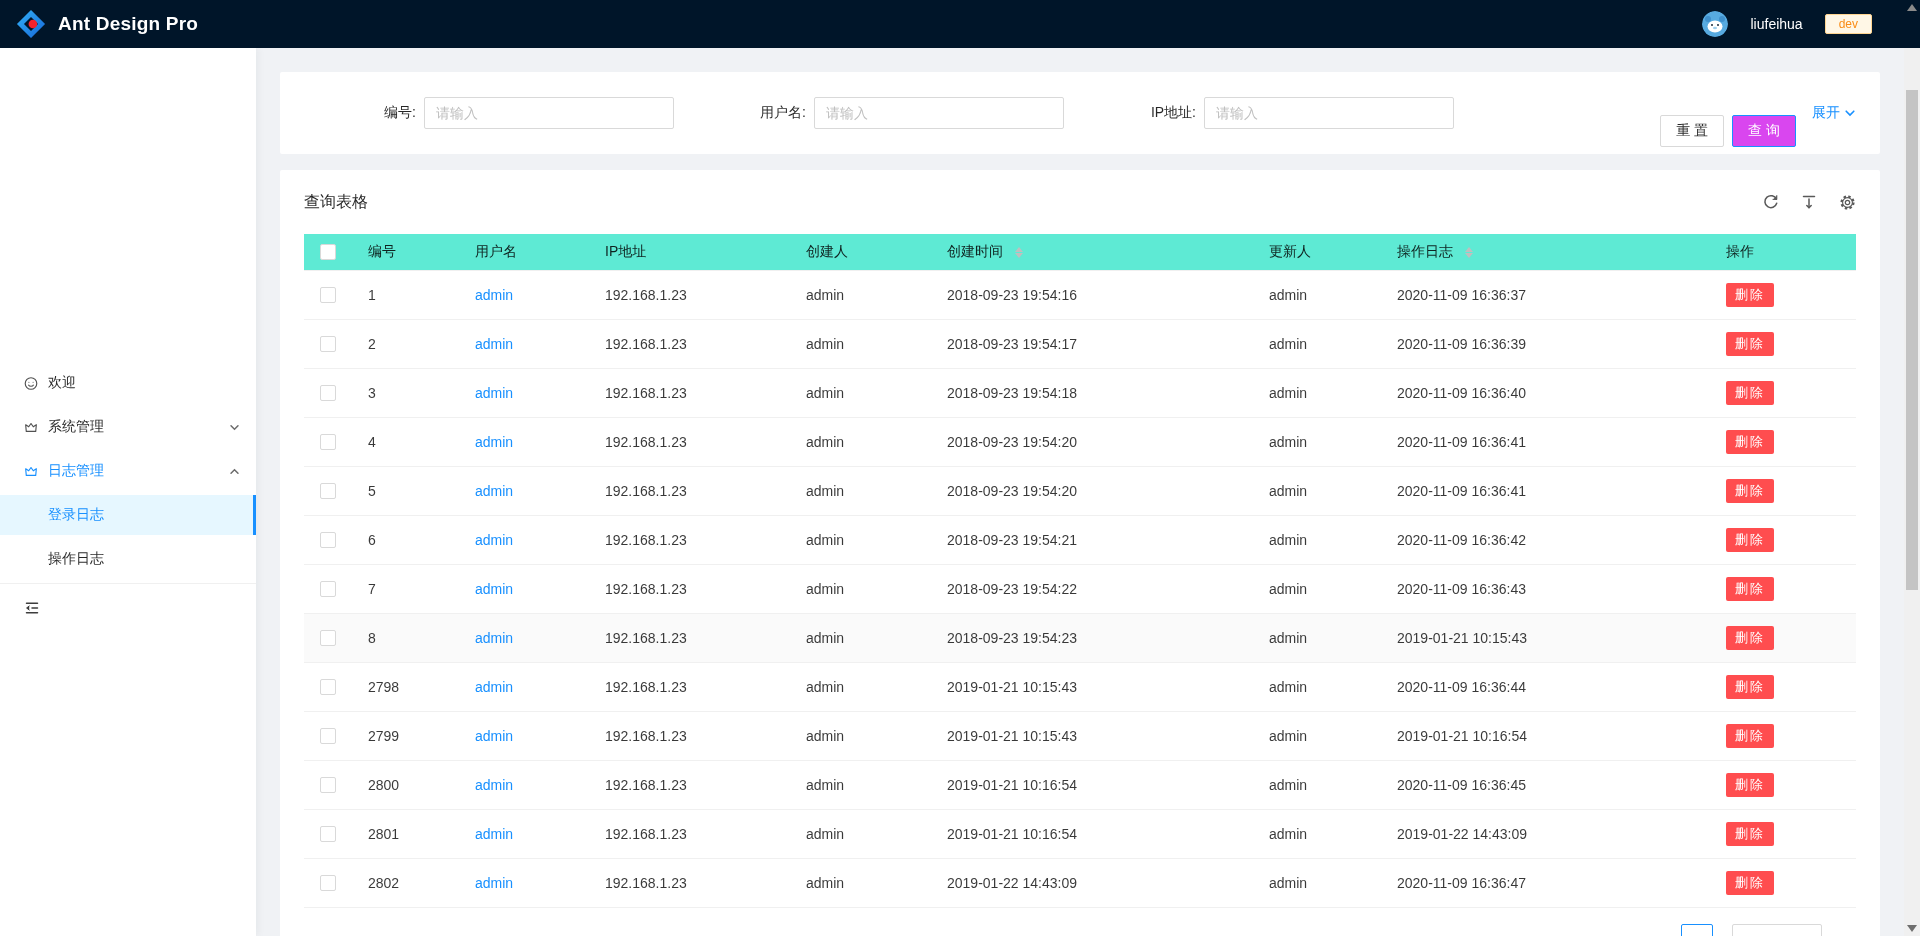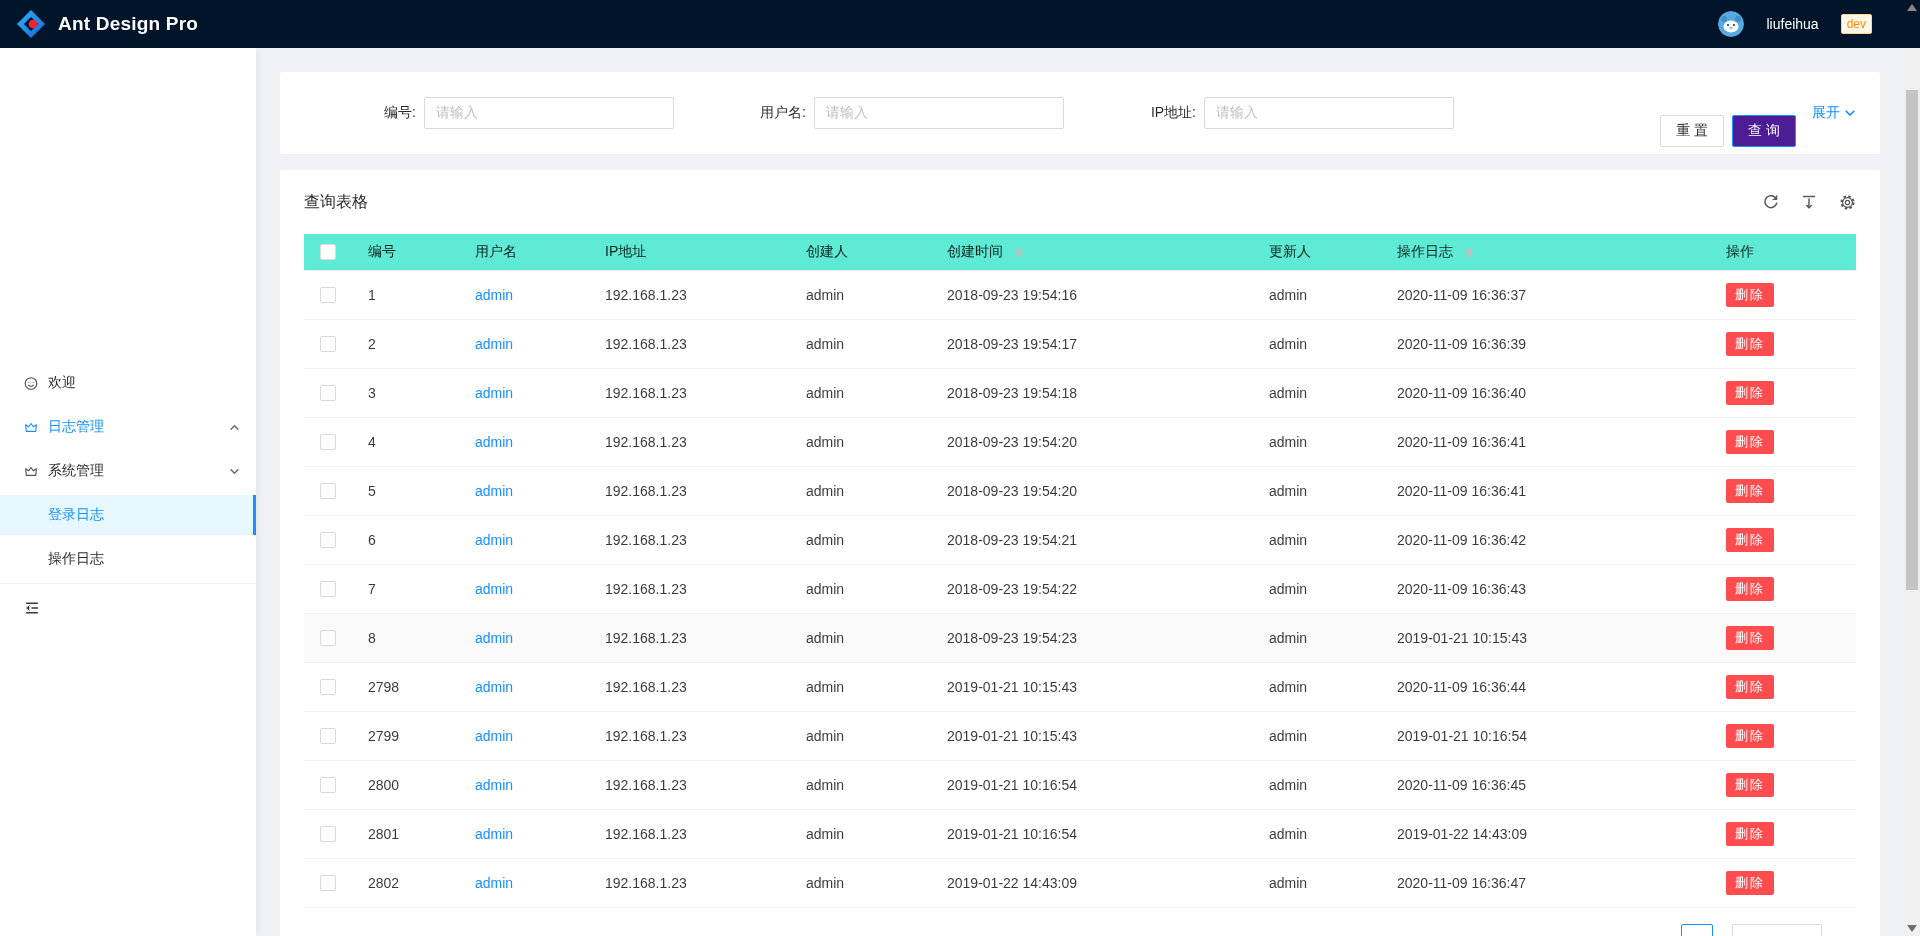--- a/index.html
+++ b/index.html
@@ -13,21 +13,21 @@
   .top-header {
     position:fixed; top:0; left:0; right:0; height:48px; background:#001529;
     display:flex; align-items:center; padding:0 16px; z-index:100;
   }
   .logo-wrap { display:flex; align-items:center; gap:12px; }
   .app-title { color:#fff; font-size:19px; font-weight:700; letter-spacing:.2px; }
   .header-right { margin-left:auto; display:flex; align-items:center; gap:22px; padding-right:32px; }
   .user-name { color:#fff; font-size:14px; }
   .dev-tag {
     background:#fff7e6; border:1px solid #ffd591; color:#fa8c16;
-    font-size:12px; line-height:18px; padding:0 5px; border-radius:2px;text-align:center;
+    font-size:12px; line-height:18px; padding:0 13px; border-radius:2px;text-align:center;
   }
   .avatar { width:26px; height:26px; border-radius:50%; overflow:hidden; display:block; }
 
   
   .sidebar {
     position:fixed; top:48px; left:0; bottom:0; width:256px; background:#fff;
     box-shadow:2px 0 8px rgba(29,35,41,.05); z-index:50;
     display:flex; flex-direction:column; justify-content:center;
   }
   .menu { padding-top:6px; }
@@ -52,29 +52,29 @@
 
   .card { background:#fff; border-radius:2px; }
 
   
   .search-card { height:82px; display:flex; align-items:center; padding:0 24px; }
   .search-form { display:flex; align-items:center; flex:1; }
   .f-group { display:flex; align-items:center; width:378px; margin-right:12px; }
   .f-label { width:120px; text-align:right; padding-right:8px; white-space:nowrap; color:rgba(0,0,0,.85); }
   .f-input {
     width:250px; height:32px; border:1px solid #d9d9d9; border-radius:2px;
-    padding:0 11px; font-size:14px; font-family:Liberation Serif, serif; outline:none; color:rgba(0,0,0,.85);
+    padding:0 11px; font-size:14px; font-family:Liberation Sans, sans-serif; outline:none; color:rgba(0,0,0,.85);
   }
   .f-input::placeholder { color:#bfbfbf; }
   .search-actions { margin-left:auto; display:flex; align-items:center; gap:8px; }
   .btn {
     height:32px; padding:0 15px; border-radius:2px; font-size:14px; font-family:inherit;
     cursor:pointer; border:1px solid #d9d9d9; background:#fff; color:rgba(0,0,0,.85);margin-top:35px;
   }
-  .btn.primary { background:#4c1d95; border-color:#1890ff; color:#fff; }
+  .btn.primary { background:#d946ef; border-color:#1890ff; color:#fff; }
   .link-expand { color:#1890ff; margin-left:8px; display:inline-flex; align-items:center; gap:4px; cursor:pointer; }
 
   
   .table-card { margin-top:16px; height:800px; }
   .table-card-header { height:64px; display:flex; align-items:center; padding:0 24px;gap:48px; }
   .table-title { font-size:16px; font-weight:500; color:rgba(0,0,0,.85); }
   .table-toolbar { margin-left:auto; display:flex; align-items:center; gap:22px; color:#595959; }
   .tool-icon { display:inline-flex; cursor:pointer; }
 
   table { width:1552px; margin:0 24px; border-collapse:collapse; table-layout:fixed; }
@@ -152,43 +152,43 @@
       <span class="mic">
         <svg width="15" height="15" viewBox="0 0 16 16" fill="none" stroke="currentColor" stroke-width="1.3">
           <circle cx="8" cy="8" r="6.6"></circle>
           <circle cx="5.6" cy="6.6" r="0.6" fill="currentColor" stroke="none"></circle>
           <circle cx="10.4" cy="6.6" r="0.6" fill="currentColor" stroke="none"></circle>
           <path d="M5 9.4 A3.4 3.4 0 0 0 11 9.4"></path>
         </svg>
       </span>
       <span>欢迎</span>
     </div>
+    <div class="mi">
+      <span class="mic">
+        <svg width="15" height="15" viewBox="0 0 16 16" fill="none" stroke="currentColor" stroke-width="1.3" stroke-linejoin="round">
+          <path d="M2.6 12.4 L1.9 4.8 L5.4 7.2 L8 3.4 L10.6 7.2 L14.1 4.8 L13.4 12.4 Z"></path>
+        </svg>
+      </span>
+      <span>系统管理</span>
+      <span class="chev">
+        <svg width="11" height="11" viewBox="0 0 12 12" fill="none" stroke="currentColor" stroke-width="1.6" stroke-linecap="round">
+            <path d="M2.2 4.2 L6 8 L9.8 4.2"></path>
+          </svg>
+      </span>
+    </div>
     <div class="mi open">
       <span class="mic">
         <svg width="15" height="15" viewBox="0 0 16 16" fill="none" stroke="currentColor" stroke-width="1.3" stroke-linejoin="round">
           <path d="M2.6 12.4 L1.9 4.8 L5.4 7.2 L8 3.4 L10.6 7.2 L14.1 4.8 L13.4 12.4 Z"></path>
         </svg>
       </span>
       <span>日志管理</span>
       <span class="chev">
         <svg width="11" height="11" viewBox="0 0 12 12" fill="none" stroke="currentColor" stroke-width="1.6" stroke-linecap="round">
             <path d="M2.2 7.8 L6 4 L9.8 7.8"></path>
-          </svg>
-      </span>
-    </div>
-    <div class="mi">
-      <span class="mic">
-        <svg width="15" height="15" viewBox="0 0 16 16" fill="none" stroke="currentColor" stroke-width="1.3" stroke-linejoin="round">
-          <path d="M2.6 12.4 L1.9 4.8 L5.4 7.2 L8 3.4 L10.6 7.2 L14.1 4.8 L13.4 12.4 Z"></path>
-        </svg>
-      </span>
-      <span>系统管理</span>
-      <span class="chev">
-        <svg width="11" height="11" viewBox="0 0 12 12" fill="none" stroke="currentColor" stroke-width="1.6" stroke-linecap="round">
-            <path d="M2.2 4.2 L6 8 L9.8 4.2"></path>
           </svg>
       </span>
     </div>
     <div class="mi sub selected">
       <span>登录日志</span>
     </div>
     <div class="mi sub">
       <span>操作日志</span>
     </div>
   </nav>

